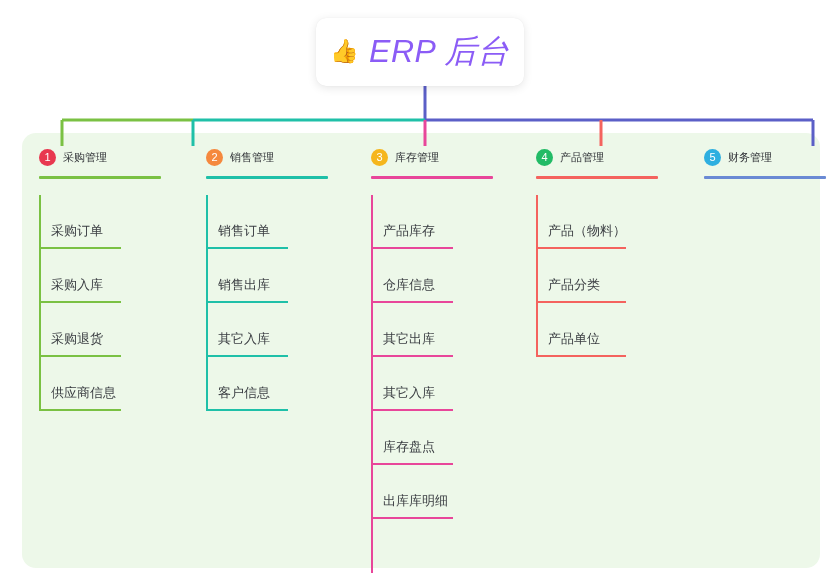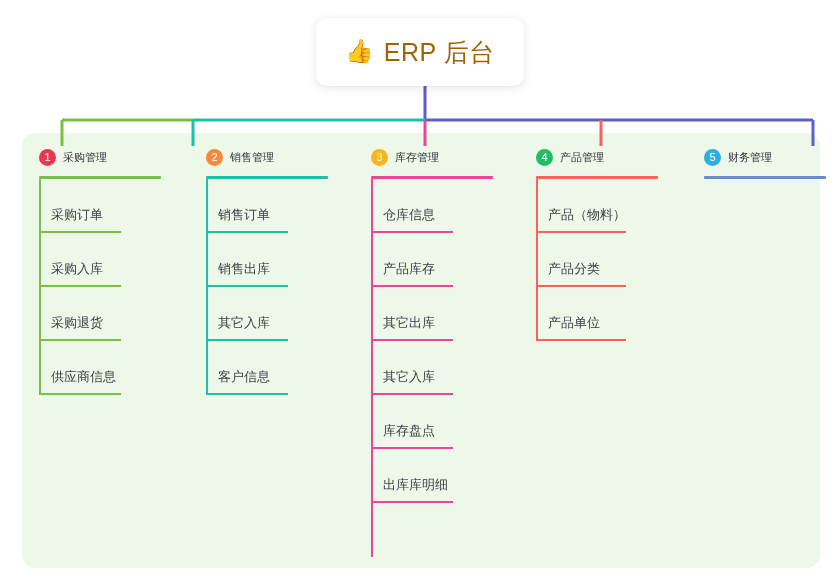--- a/index.html
+++ b/index.html
@@ -32,24 +32,25 @@
     box-sizing: border-box;
   }
   #root-card .thumb {
     font-size: 23px;
     line-height: 1;
     color: #f0c14b;
     display: inline-block;
     transform: translateY(-1px);
   }
   #root-card .root-label {
-    font-size: 25px;
-    color: #a16207;
+    font-size: 32px;
+    color: #8b5cf6;
     letter-spacing: 0.5px;
     white-space: nowrap;
+    font-style: italic;
   }
 
   
   #connectors {
     position: absolute;
     left: 0;
     top: 0;
     width: 839px;
     height: 588px;
     pointer-events: none;
@@ -95,21 +96,21 @@
     color: #2f3136;
     white-space: nowrap;
   }
   .head-rule {
     height: 3px;
     border-radius: 1px;
     margin-top: 6px;
   }
   .leaves {
     position: relative;
-    margin-top: 0px;
+    margin-top: 16px;
   }
   .spine {
     position: absolute;
     left: 14px;
     top: 0;
     width: 2px;
   }
   .leaf {
     position: relative;
     height: 54px;
@@ -215,25 +216,25 @@
   </div>
 <div id="col-2" class="column">
     <div class="col-head">
       <span class="badge" style="background: rgb(245, 182, 29);">3</span>
       <span class="col-title">库存管理</span>
     </div>
     <div class="head-rule" style="background: rgb(232, 70, 154); width: 122px; margin-left: 14px;"></div>
     <div class="leaves">
       <div class="spine" style="background: rgb(232, 70, 154); height: 378px;"></div>
       <div class="leaf">
+        <span class="leaf-text">产品库存</span>
+        <div class="leaf-rule" style="background: rgb(232, 70, 154); width: 82px;"></div>
+      </div>
+      <div class="leaf">
         <span class="leaf-text">仓库信息</span>
-        <div class="leaf-rule" style="background: rgb(232, 70, 154); width: 82px;"></div>
-      </div>
-      <div class="leaf">
-        <span class="leaf-text">产品库存</span>
         <div class="leaf-rule" style="background: rgb(232, 70, 154); width: 82px;"></div>
       </div>
       <div class="leaf">
         <span class="leaf-text">其它出库</span>
         <div class="leaf-rule" style="background: rgb(232, 70, 154); width: 82px;"></div>
       </div>
       <div class="leaf">
         <span class="leaf-text">其它入库</span>
         <div class="leaf-rule" style="background: rgb(232, 70, 154); width: 82px;"></div>
       </div>

